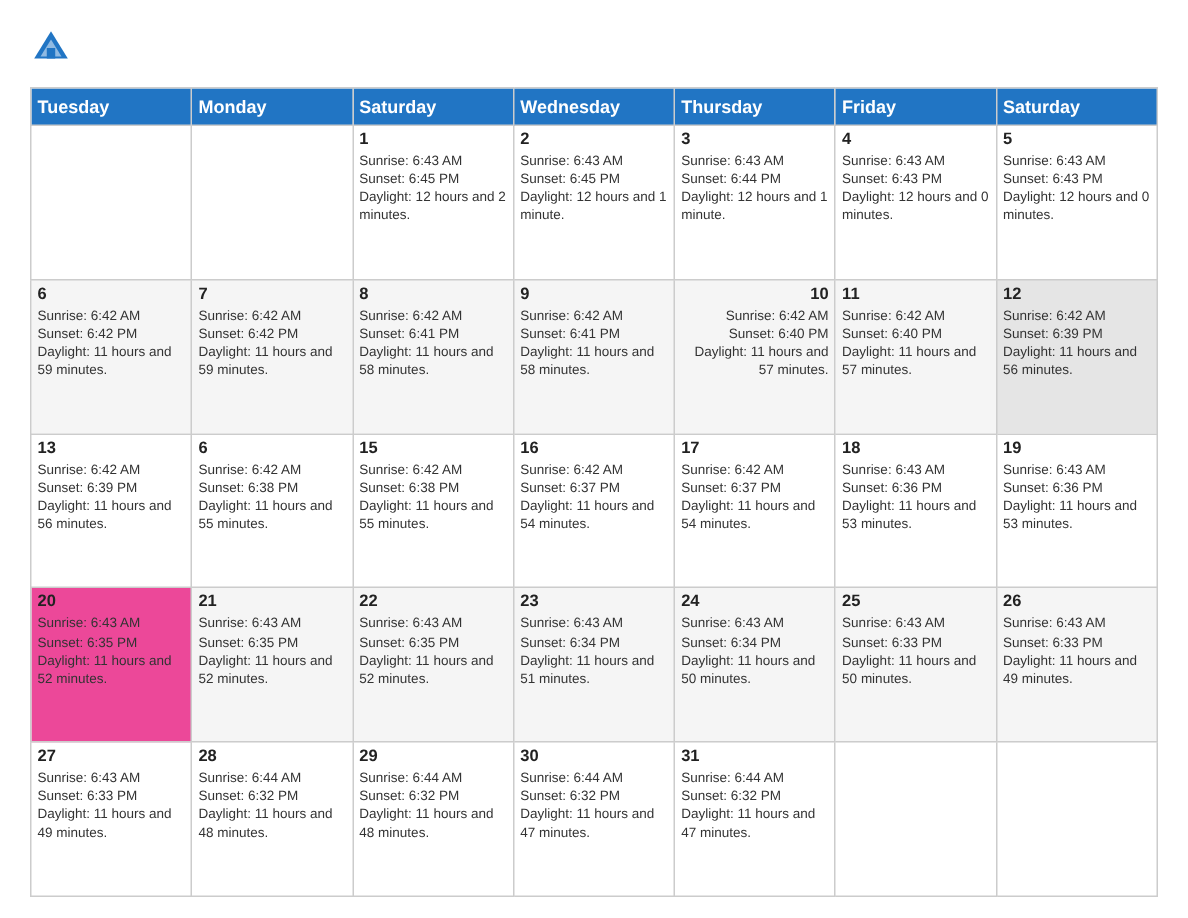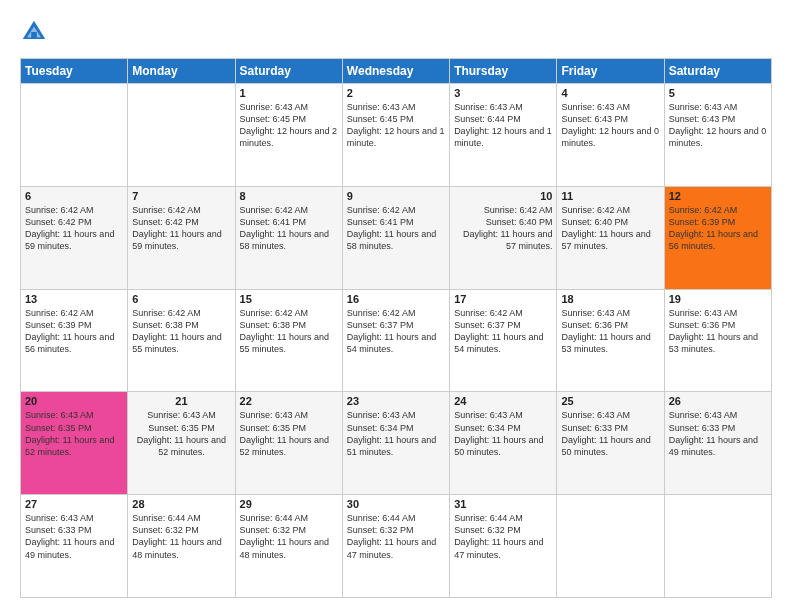--- a/index.html
+++ b/index.html
@@ -203,21 +203,21 @@
             <div class="cell-info" style="white-space: pre-line;">Sunrise: 6:42 AM
 Sunset: 6:40 PM
 Daylight: 11 hours and 57 minutes.</div>
           </td>
           <td style="background: rgb(245, 245, 245); margin-left: 39px;">
             <span class="day-number">11</span>
             <div class="cell-info" style="white-space: pre-line;">Sunrise: 6:42 AM
 Sunset: 6:40 PM
 Daylight: 11 hours and 57 minutes.</div>
           </td>
-          <td style="background: #f97316;">
+          <td style="background: #e5e5e5;">
             <span class="day-number">12</span>
             <div class="cell-info" style="white-space: pre-line;">Sunrise: 6:42 AM
 Sunset: 6:39 PM
 Daylight: 11 hours and 56 minutes.</div>
           </td>
         </tr>
         <tr>
           <td>
             <span class="day-number">13</span>
             <div class="cell-info" style="white-space: pre-line;">Sunrise: 6:42 AM
@@ -261,21 +261,21 @@
 Daylight: 11 hours and 53 minutes.</div>
           </td>
         </tr>
         <tr>
           <td style="background: #ec4899;">
             <span class="day-number">20</span>
             <div class="cell-info" style="white-space: pre-line;">Sunrise: 6:43 AM
 Sunset: 6:35 PM
 Daylight: 11 hours and 52 minutes.</div>
           </td>
-          <td style="background: rgb(245, 245, 245); text-align: center;">
+          <td style="background: rgb(245, 245, 245);">
             <span class="day-number">21</span>
             <div class="cell-info" style="white-space: pre-line;">Sunrise: 6:43 AM
 Sunset: 6:35 PM
 Daylight: 11 hours and 52 minutes.</div>
           </td>
           <td style="background: rgb(245, 245, 245);">
             <span class="day-number">22</span>
             <div class="cell-info" style="white-space: pre-line;">Sunrise: 6:43 AM
 Sunset: 6:35 PM
 Daylight: 11 hours and 52 minutes.</div>

